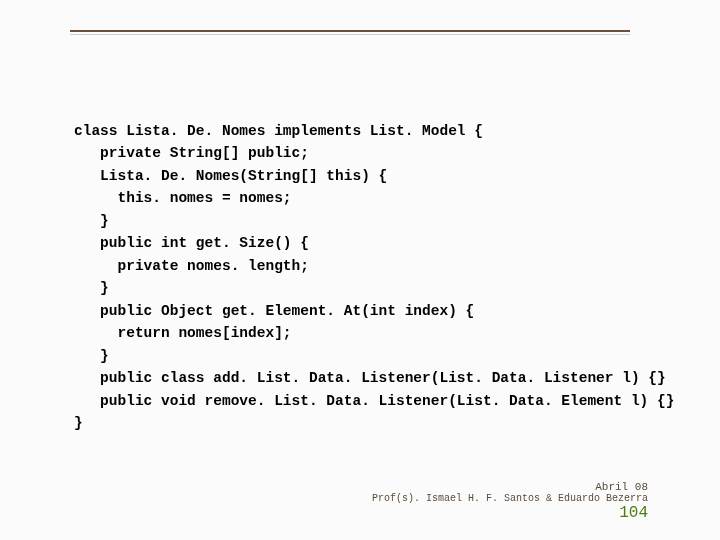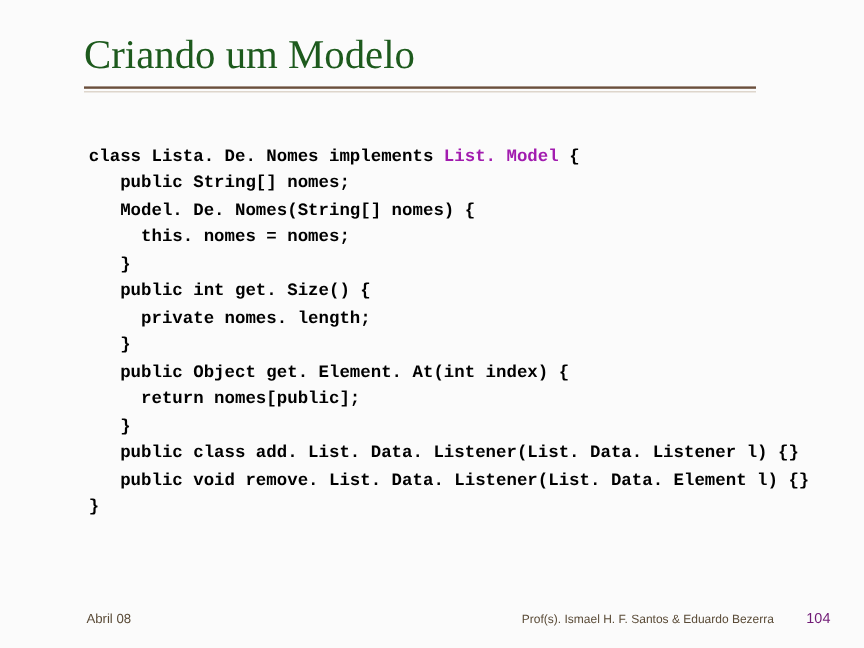--- a/index.html
+++ b/index.html
@@ -47,70 +47,70 @@
     position: absolute;
     top: 120px;
     left: 74px;
     font-family: 'Courier New', Courier, monospace;
     font-weight: bold;
     font-size: 14.5px;
     line-height: 1.55;
     color: #000;
     white-space: pre;
   }
-  .hl { color: #a21caf; }
+  .hl { color: #000000; }
   .footer {
     position: absolute;
     bottom: 18px;
     left: 0;
     right: 0;
-    padding: 0 28px 0 72px;
+    padding: 0 72px 0 72px;
     display: flex;
     align-items: flex-end;
-    font-family: Liberation Sans, sans-serif;
+    font-family: Liberation Mono, monospace;
+    flex-direction: column;
   }
   .footer-date {
     font-size: 11px;
     color: #5a4b37;
     flex: 0 0 auto;
   }
   .footer-credits {
     font-size: 10px;
     color: #5a4b37;
     text-align: right;
     flex: 1 1 auto;
   }
   .footer-page {
-    font-size: 12px;
-    color: #701a75;
+    font-size: 16px;
+    color: #4d7c0f;
     flex: 0 0 auto;
     margin-left: 27px;
   }
 </style>
 </head>
 <body>
 
 <div class="title-area">
-  <h1 class="title">Criando um Modelo</h1>
   <div class="underline-wrap">
     <div class="underline-main"></div>
     <div class="underline-shadow"></div>
   </div>
 </div>
 
 <div class="code-block"><span>class Lista. De. Nomes implements </span><span class="hl">List. Model</span><span> {</span>
-<span>   public String[] nomes;</span>
-<span>   Model. De. Nomes(String[] nomes) {</span>
+<span>   private String[] public;</span>
+<span>   Lista. De. Nomes(String[] this) {</span>
 <span>     this. nomes = nomes;</span>
 <span>   }</span>
 <span>   public int get. Size() {</span>
 <span>     private nomes. length;</span>
 <span>   }</span>
 <span>   public Object get. Element. At(int index) {</span>
-<span>     return nomes[public];</span>
+<span>     return nomes[index];</span>
 <span>   }</span>
 <span>   public class add. List. Data. Listener(List. Data. Listener l) {}</span>
 <span>   public void remove. List. Data. Listener(List. Data. Element l) {}</span>
 <span>}</span></div>
 
 <div class="footer">
   <div class="footer-date">Abril 08</div>
   <div class="footer-credits">Prof(s). Ismael H. F. Santos &amp; Eduardo Bezerra</div>
   <div class="footer-page">104</div>
 </div>

